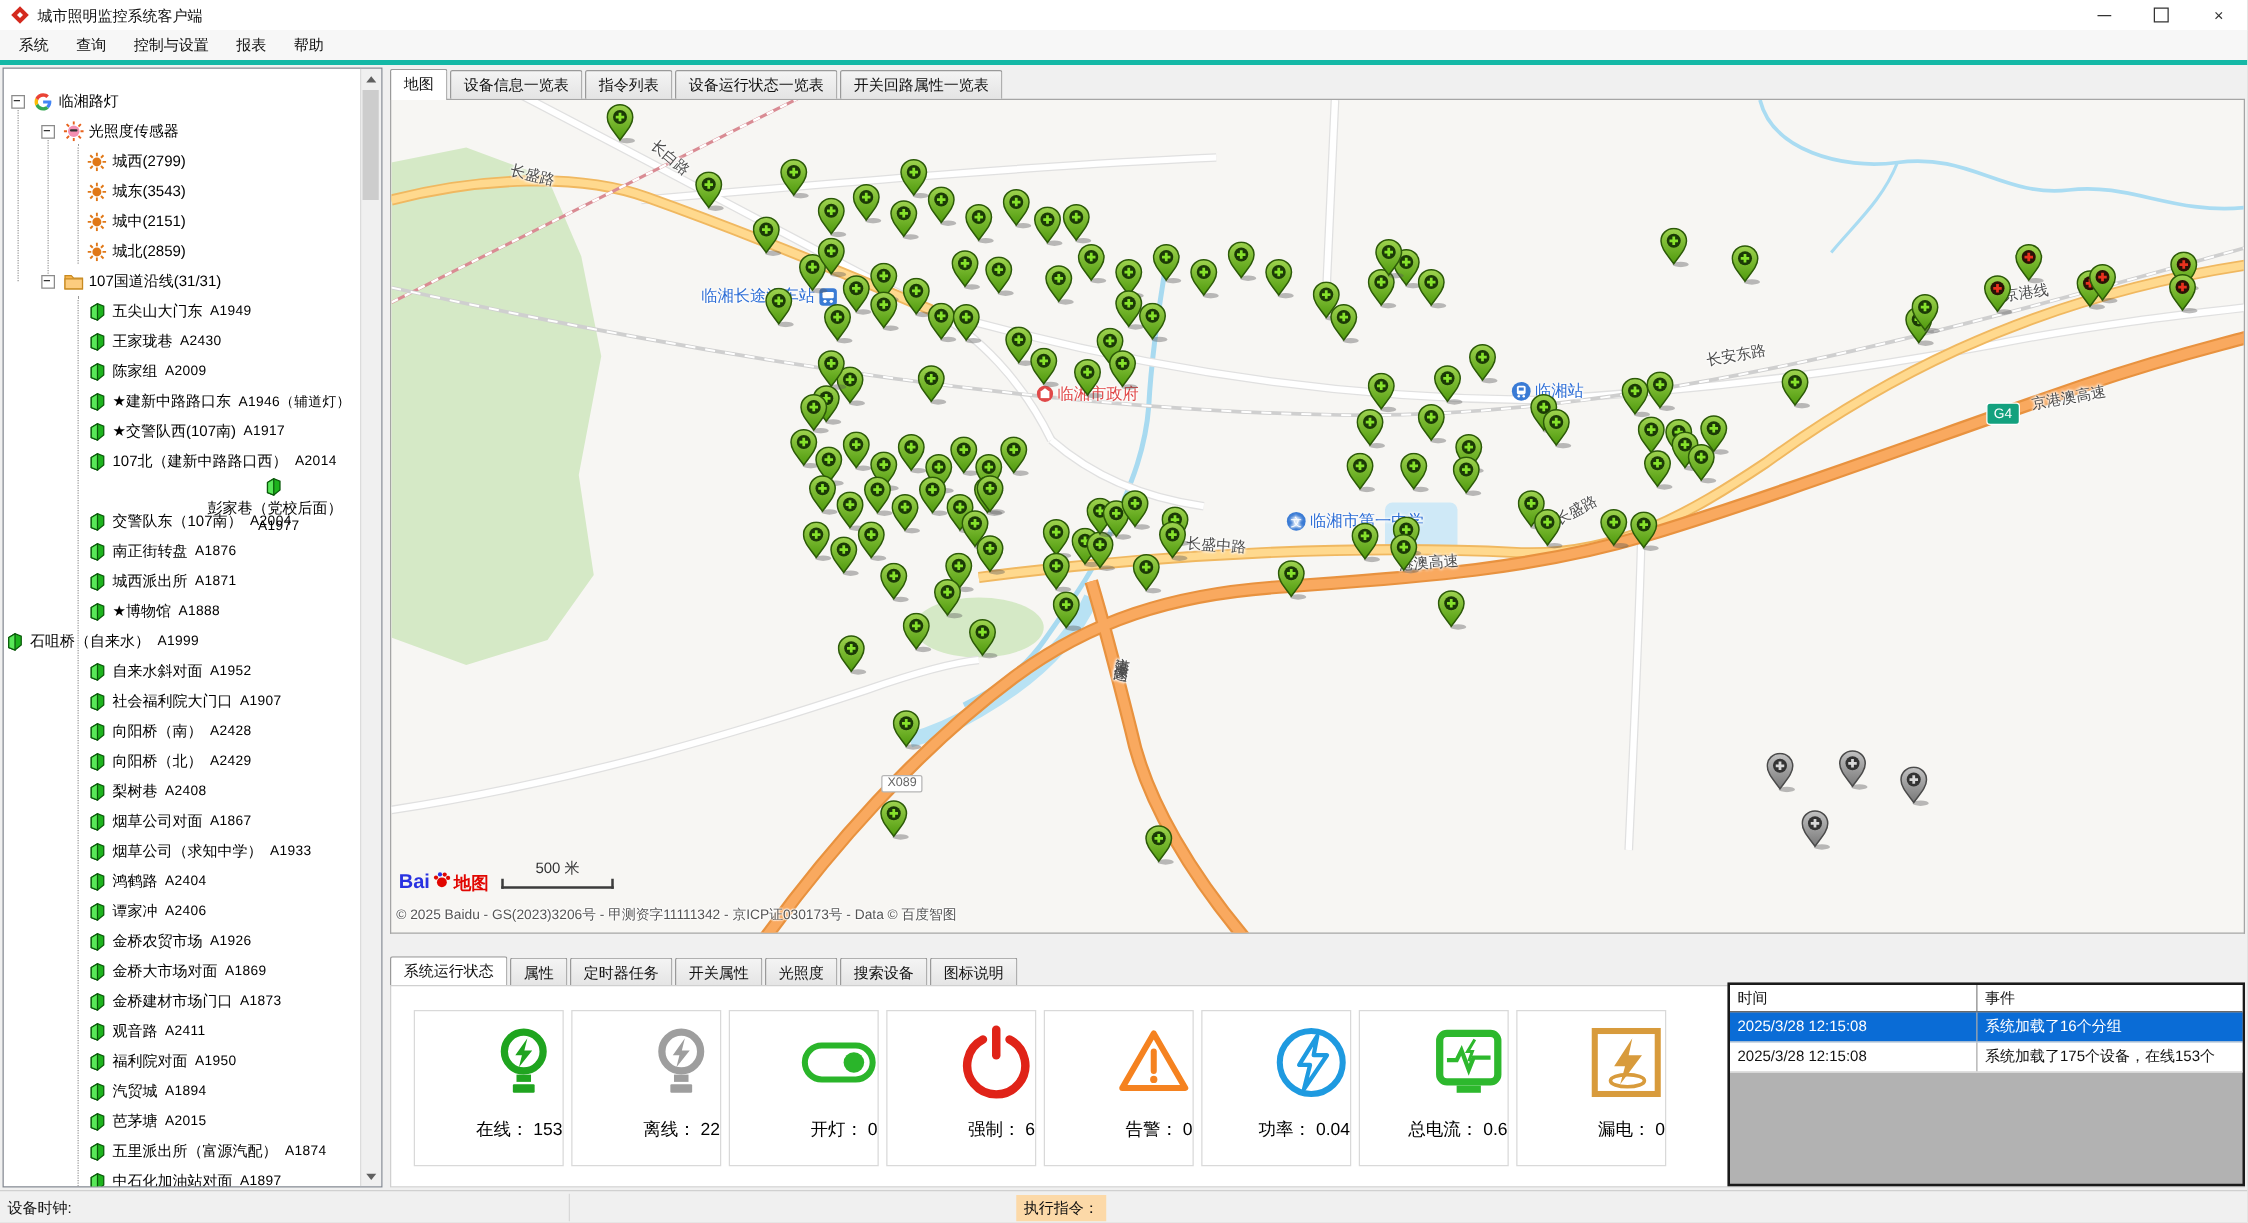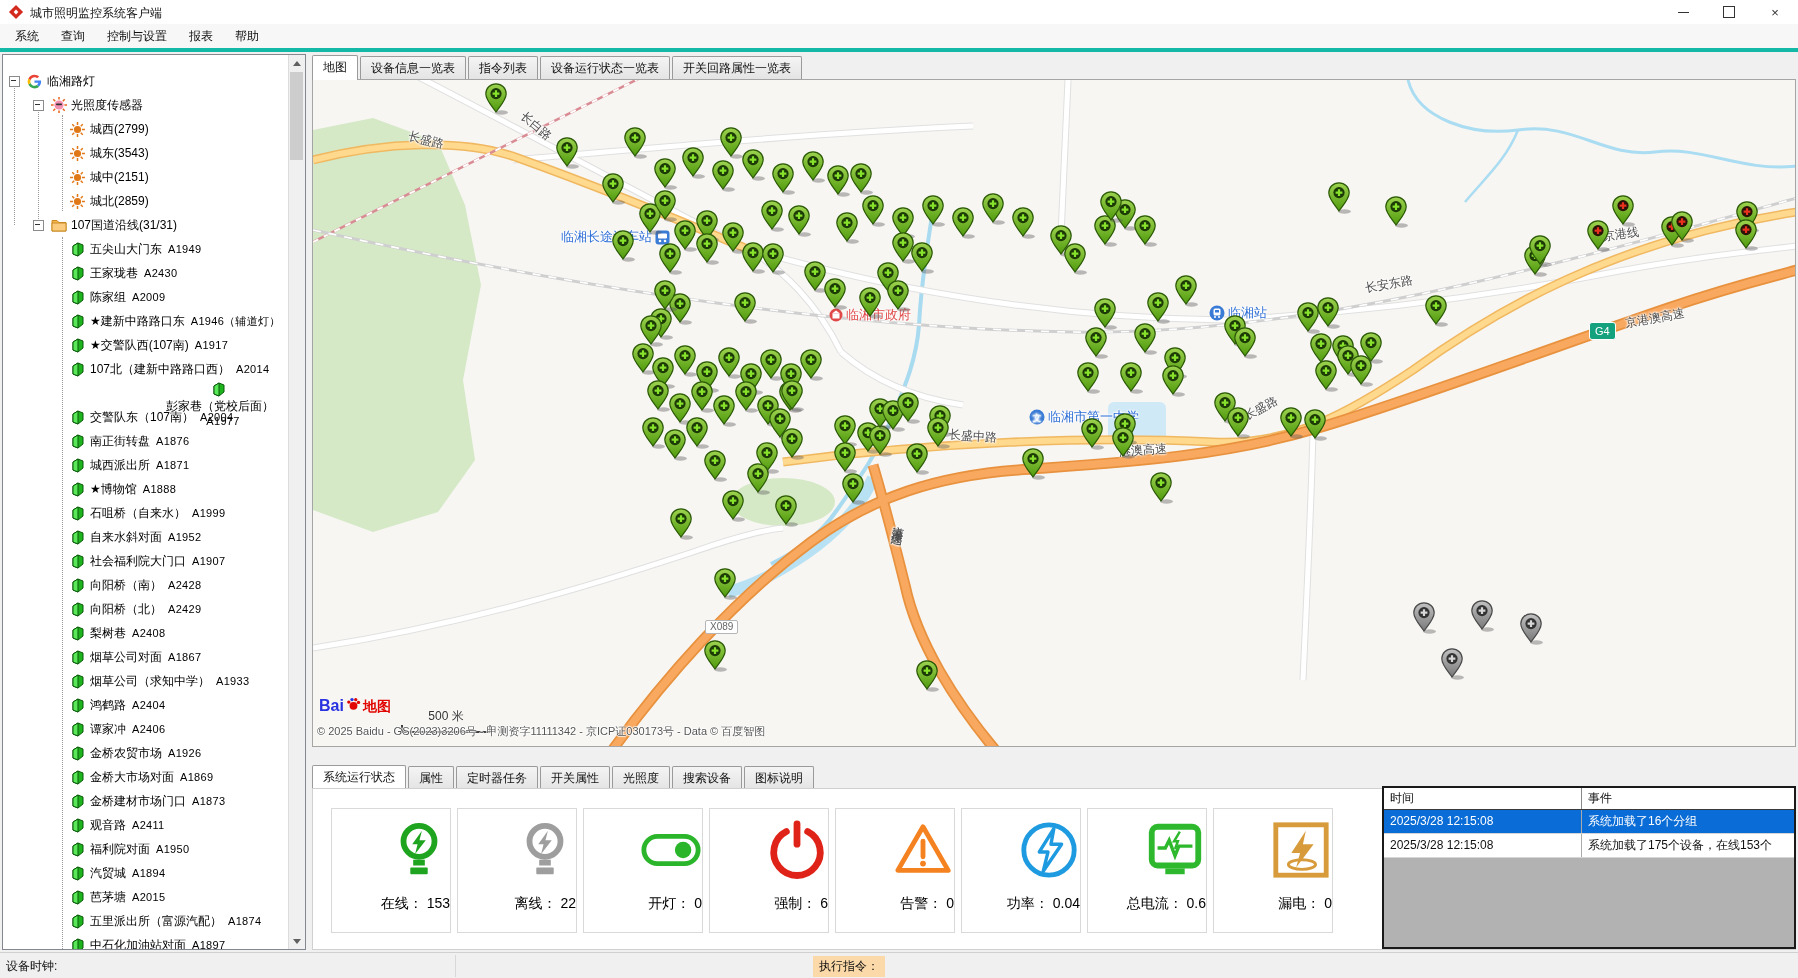--- a/index.html
+++ b/index.html
@@ -46,21 +46,21 @@
   .poi{position:absolute;z-index:2;font-size:13px;color:#2f6fd6;white-space:nowrap;display:flex;align-items:center;gap:3px;
       text-shadow:-1px 0 2px #fff,1px 0 2px #fff,0 -1px 2px #fff,0 1px 2px #fff;}
   .poi.red{color:#e04848;}
   .poi .picon{flex:none;display:inline-flex;}
   .badge-g4{position:absolute;z-index:2;background:#13a17e;color:#fff;font-size:11px;line-height:14px;padding:1px 5px;border-radius:3px;border:1px solid #fff;}
   .badge-x{position:absolute;z-index:2;background:#fff;color:#666;font-size:10px;line-height:12px;padding:0 4px;border:1px solid #b5b5b5;border-radius:2px;}
   .pin{position:absolute;z-index:3;width:24px;height:32px;}
   .maplogo{position:absolute;left:6px;top:616px;z-index:4;display:flex;align-items:flex-end;gap:2px;}
   .maplogo .bai{color:#2932e1;font-weight:bold;font-size:16px;line-height:16px;}
   .maplogo .ditu{color:#e10601;font-weight:bold;font-size:14px;line-height:15px;}
-  .scalebox{position:absolute;left:88px;top:628px;z-index:4;width:90px;text-align:center;}
+  .scalebox{position:absolute;left:88px;top:606px;z-index:4;width:90px;text-align:center;}
   .scalebox .stext{font-size:12px;color:#333;text-shadow:0 0 2px #fff;}
   .scalebox .sline{height:6px;border-left:2px solid #3c3c3c;border-right:2px solid #3c3c3c;border-bottom:2px solid #3c3c3c;}
   .attrib{position:absolute;left:4px;top:644px;z-index:4;font-size:11px;color:#555;
       text-shadow:-1px 0 1px #fff,1px 0 1px #fff,0 -1px 1px #fff,0 1px 1px #fff;}
   
   .bottom-panel{position:absolute;left:312px;top:788px;width:1484px;height:162px;background:#fff;border:1px solid #d0d0d0;box-sizing:border-box;}
   .card{position:absolute;top:19px;width:120px;height:125px;background:#fff;border:1px solid #d9d9d9;box-sizing:border-box;
         display:flex;flex-direction:column;align-items:flex-end;}
   .card .cicon{margin-top:10px;width:62px;height:62px;}
   .card .ctext{margin-top:14px;font-size:14px;color:#000;white-space:nowrap;}
@@ -342,21 +342,21 @@
       <div class="trow" style="top: 422px; padding-left: 66px;">
         <span class="ticon">
           <svg width="15" height="15" viewBox="0 0 15 15">
             <path d="M3,4 L8,1 L13,3 L13,10 L8,14 L3,12 Z" fill="#1db31d" stroke="#0a5a0a"></path>
             <path d="M3,4 L8,1 L8,14 L3,12 Z" fill="#58e858" stroke="#0a5a0a"></path>
           </svg>
         </span>
         <span class="tlabel">★博物馆</span>
         <span class="tcode">A1888</span>
       </div>
-      <div class="trow" style="top: 446px; padding-left: 66px; align-items: center;">
+      <div class="trow" style="top: 446px;  align-items: center;">
         <span class="ticon">
           <svg width="15" height="15" viewBox="0 0 15 15">
             <path d="M3,4 L8,1 L13,3 L13,10 L8,14 L3,12 Z" fill="#1db31d" stroke="#0a5a0a"></path>
             <path d="M3,4 L8,1 L8,14 L3,12 Z" fill="#58e858" stroke="#0a5a0a"></path>
           </svg>
         </span>
         <span class="tlabel">石咀桥（自来水）</span>
         <span class="tcode">A1999</span>
       </div>
       <div class="trow" style="top: 470px; padding-left: 66px;">

